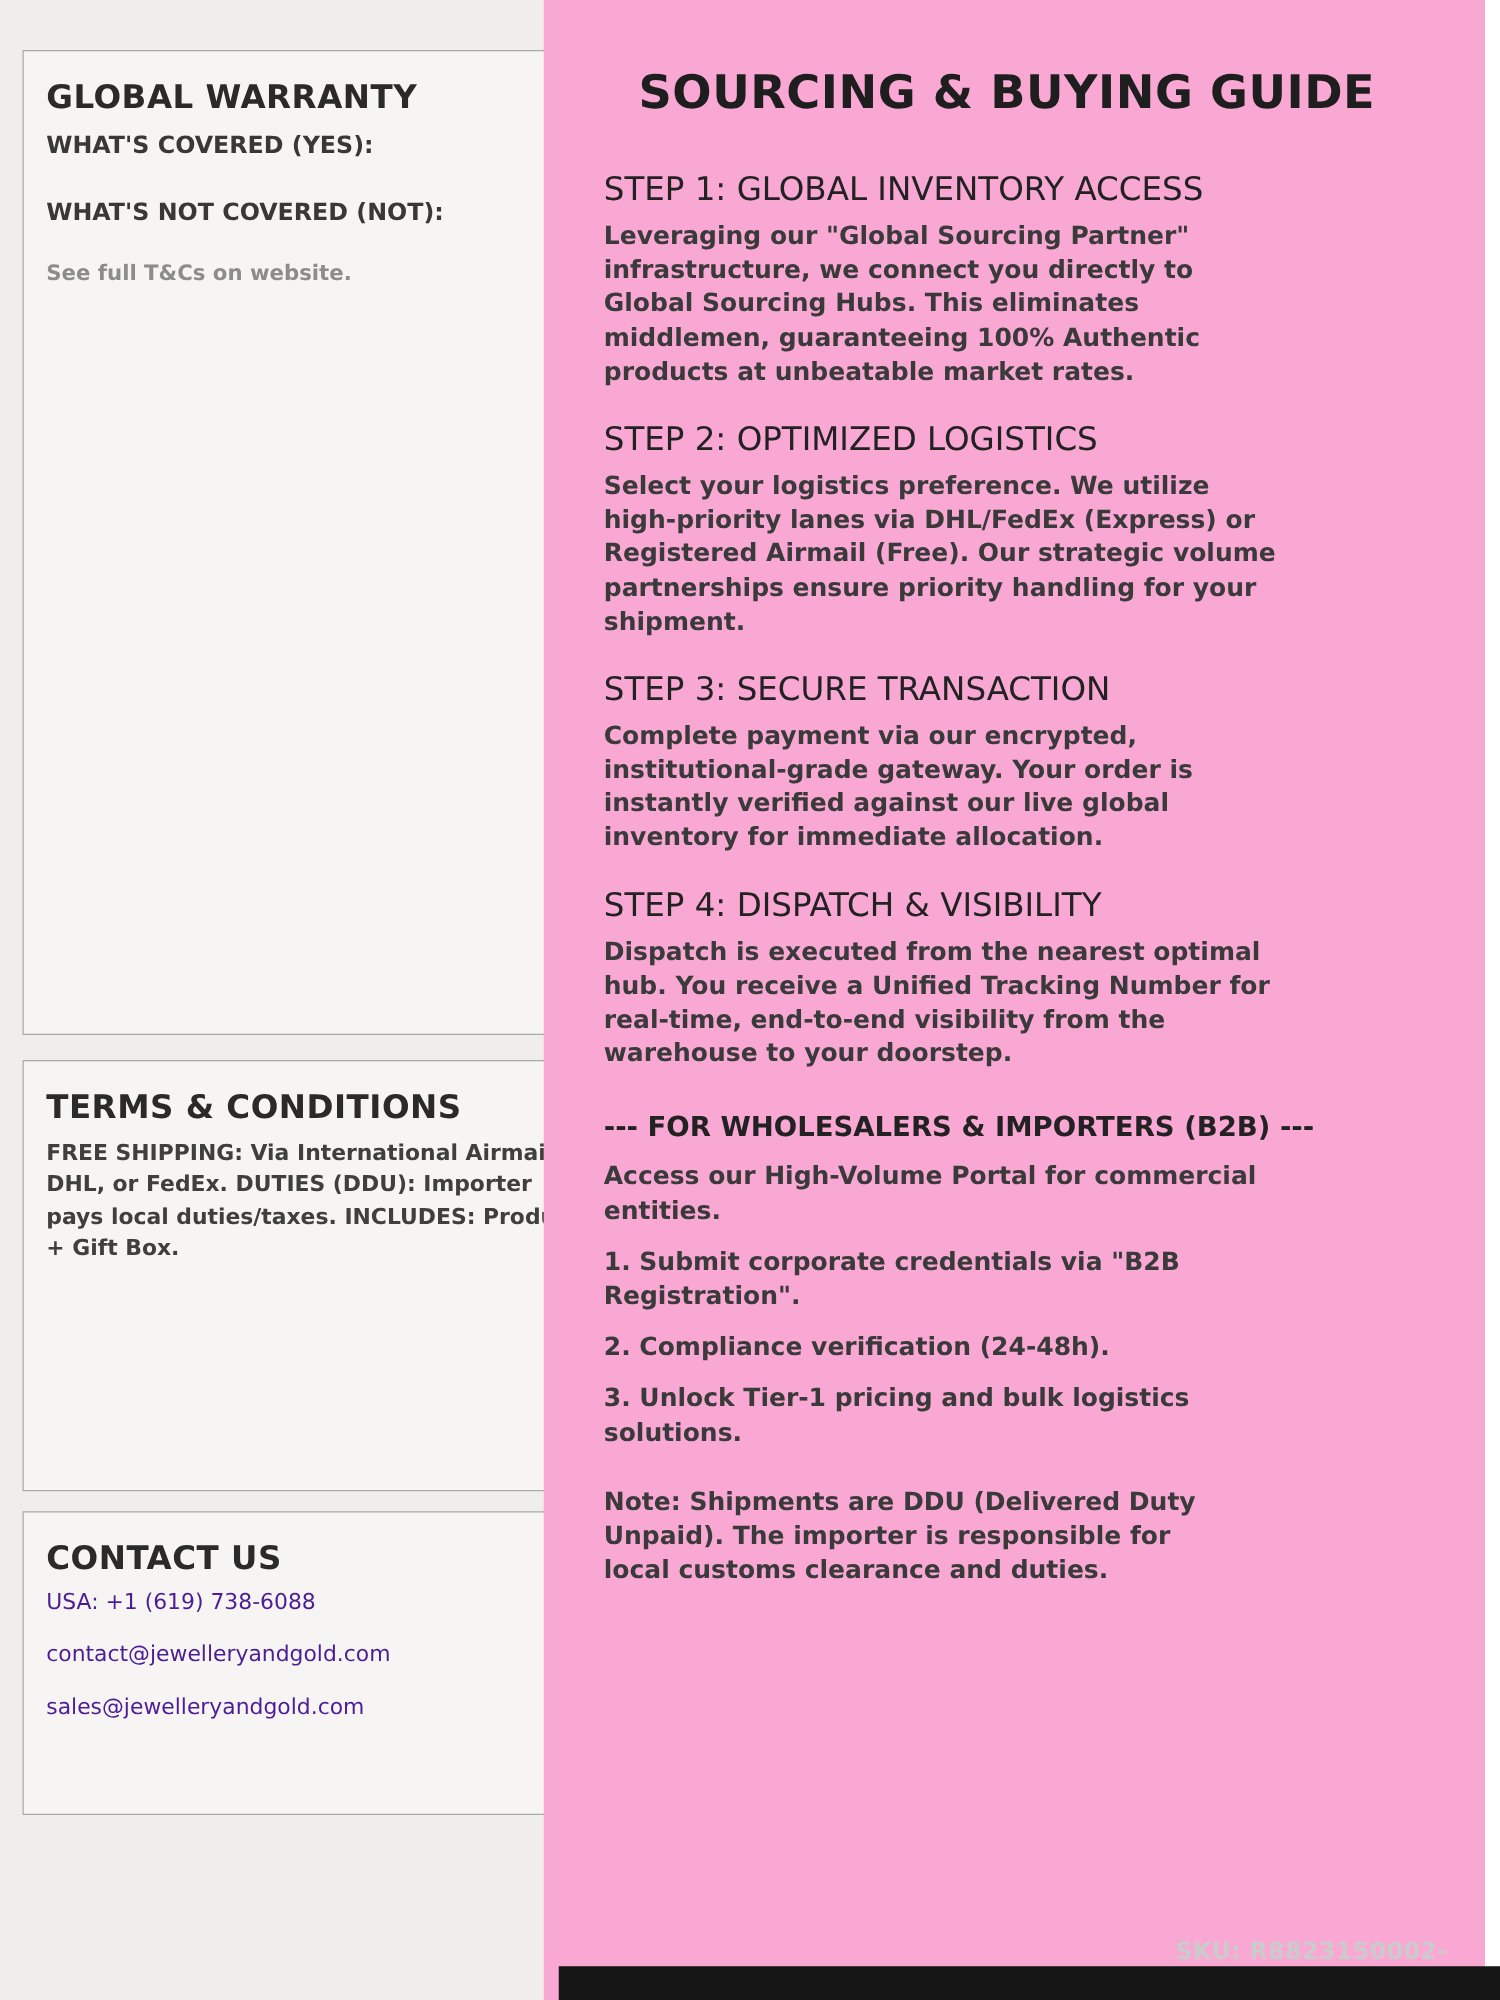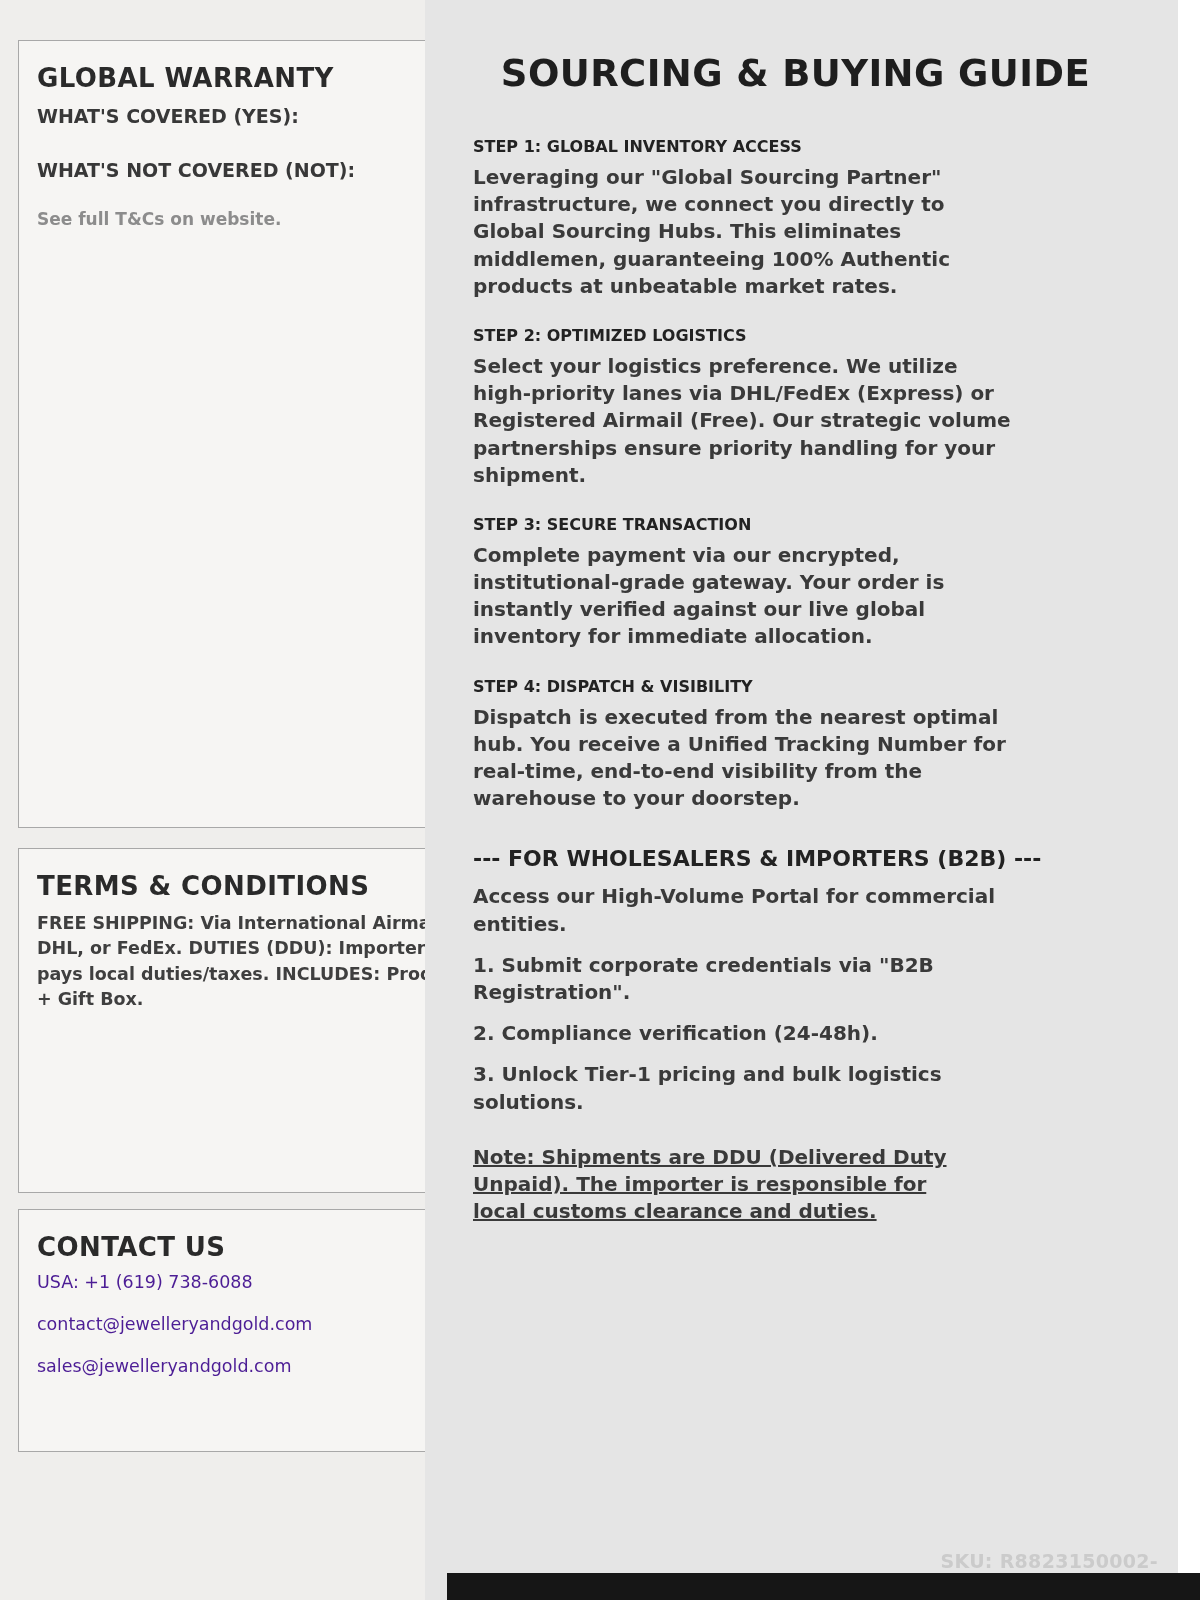--- a/index.html
+++ b/index.html
@@ -75,56 +75,56 @@
     font-size: 17.5px;
     font-weight: 400;
     color: #4c1d95;
     margin-top: 6px;
     margin-bottom: 22px;
   }
 
   
   .main {
     position: absolute;
-    left: 425px; top: 0;
+    left: 435px; top: 0;
     width: 753px; height: 1600px;
-    background: #e5e5e5;
+    background: #f9a8d4;
     padding: 52px 60px 0 48px;
   }
   .main-title {
     font-size: 37px;
     font-weight: 800;
     color: #1e1e1e;
     text-align: center;
     letter-spacing: 0.4px;
     margin-bottom: 42px;
   }
   .step { width: 545px; margin-bottom: 26px; }
   .step-heading {
-    font-size: 16px;
-    font-weight: 700;
+    font-size: 26px;
+    font-weight: 400;
     color: #222222;
     margin-bottom: 8px;
   }
   .step-body {
     font-size: 20px;
     font-weight: 600;
     line-height: 1.36;
     color: #3a3a3a;
   }
   .b2b-heading {
     font-size: 22px;
     font-weight: 700;
     color: #222222;
     margin: 34px 0 12px;
     width: 600px;
   }
   .b2b-intro { width: 545px; margin-bottom: 14px; }
   .b2b-item  { width: 545px; margin-bottom: 14px; }
-  .b2b-note  { width: 500px; margin-top: 28px; text-decoration: underline; }
+  .b2b-note  { width: 500px; margin-top: 28px; }
 
   
   .sku {
     position: absolute;
     right: 42px; bottom: 28px;
     font-size: 19px;
     font-weight: 700;
     color: #cbcbcb;
     letter-spacing: 0.3px;
   }

